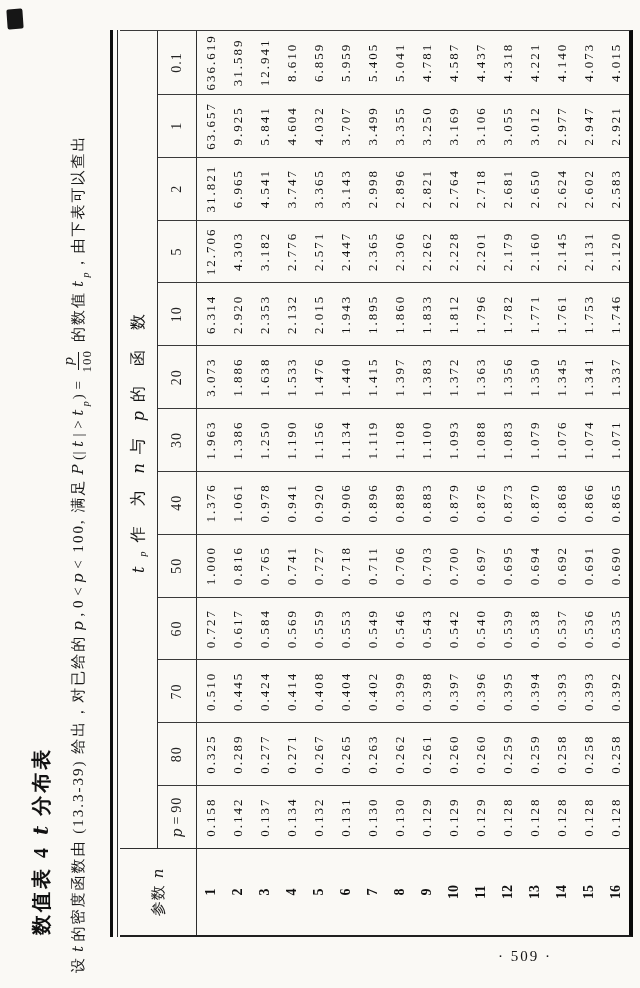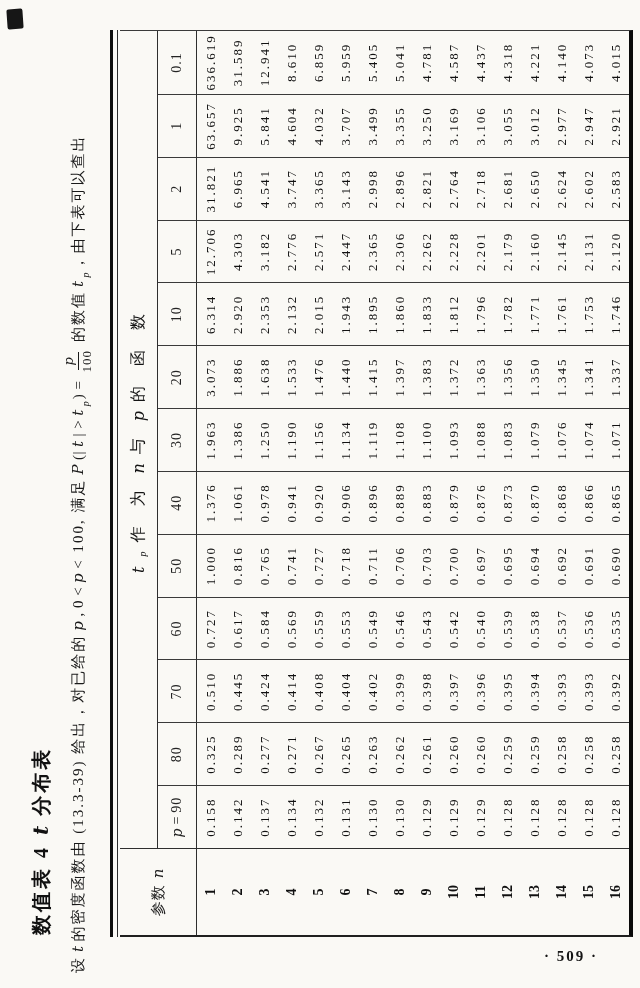--- a/index.html
+++ b/index.html
@@ -31,21 +31,21 @@
          border-left:2px solid #1f1f1f; border-right:1px solid #3a3a3a; border-bottom:4px solid #0a0a0a; margin-top:2px; }
   .cell{ display:flex; align-items:center; justify-content:center; white-space:nowrap; }
   .corner{ grid-column:1; grid-row:1/3; border-right:1.5px solid #2e2e2e; border-bottom:1px solid #2e2e2e; gap:6px; font-size:15px; letter-spacing:1px; }
   .spanhead{ grid-column:2/15; grid-row:1; border-bottom:1px solid #2e2e2e; gap:9px; font-size:16px; color:#141414; }
   .spanhead .cjk{ letter-spacing:8px; }
   .phead{ grid-row:2; border-right:1px solid #3a3a3a; border-bottom:1px solid #2e2e2e; font-size:14px; letter-spacing:1px; gap:3px; }
   .ncell{ grid-column:1; border-right:1.5px solid #2e2e2e; font-size:14px; font-weight:bold; color:#101010; }
   .vcell{ border-right:1px solid #3a3a3a; font-size:13px; letter-spacing:2px; color:#111; }
   .lastcol{ border-right:none; }
 
-  .pagenum{ position:absolute; left:498px; top:948px; width:100px; text-align:right; font-size:15px; font-weight:bold; letter-spacing:2px; color:#151515; }
+  .pagenum{ position:absolute; left:498px; top:948px; width:100px; text-align:left; font-size:15px; font-weight:normal; letter-spacing:2px; color:#151515; }
 </style>
 </head>
 <body>
 
 <div class="page">
   <div class="blob"></div>
 
   <div class="rot">
 
     <div class="doc-title">

